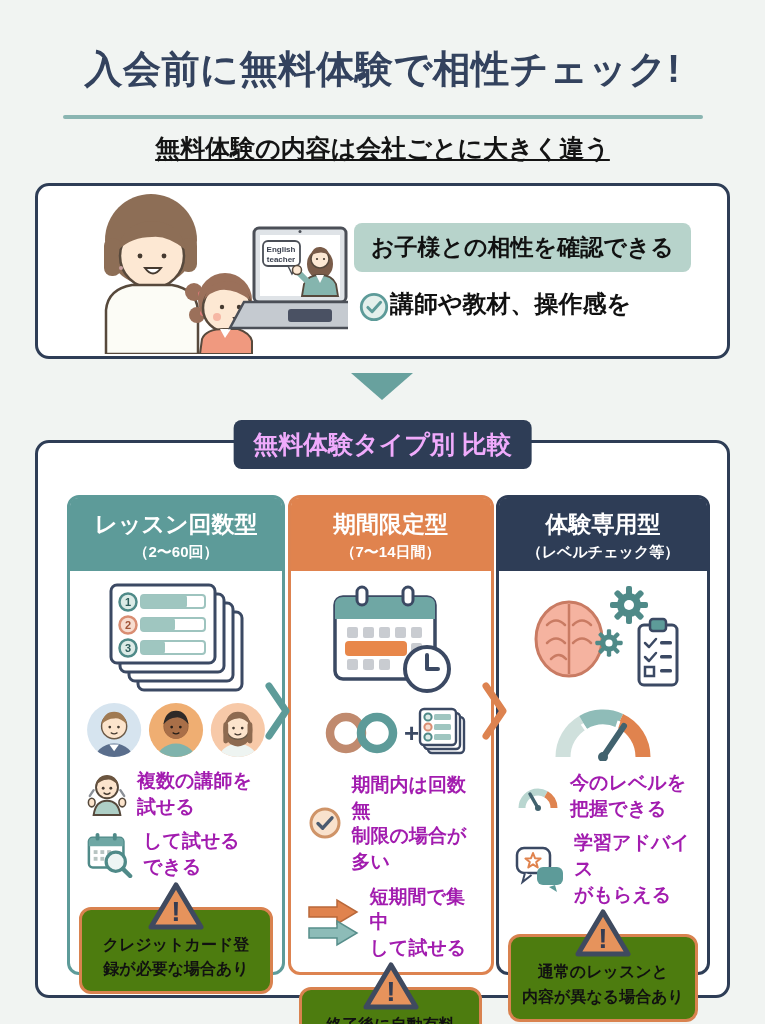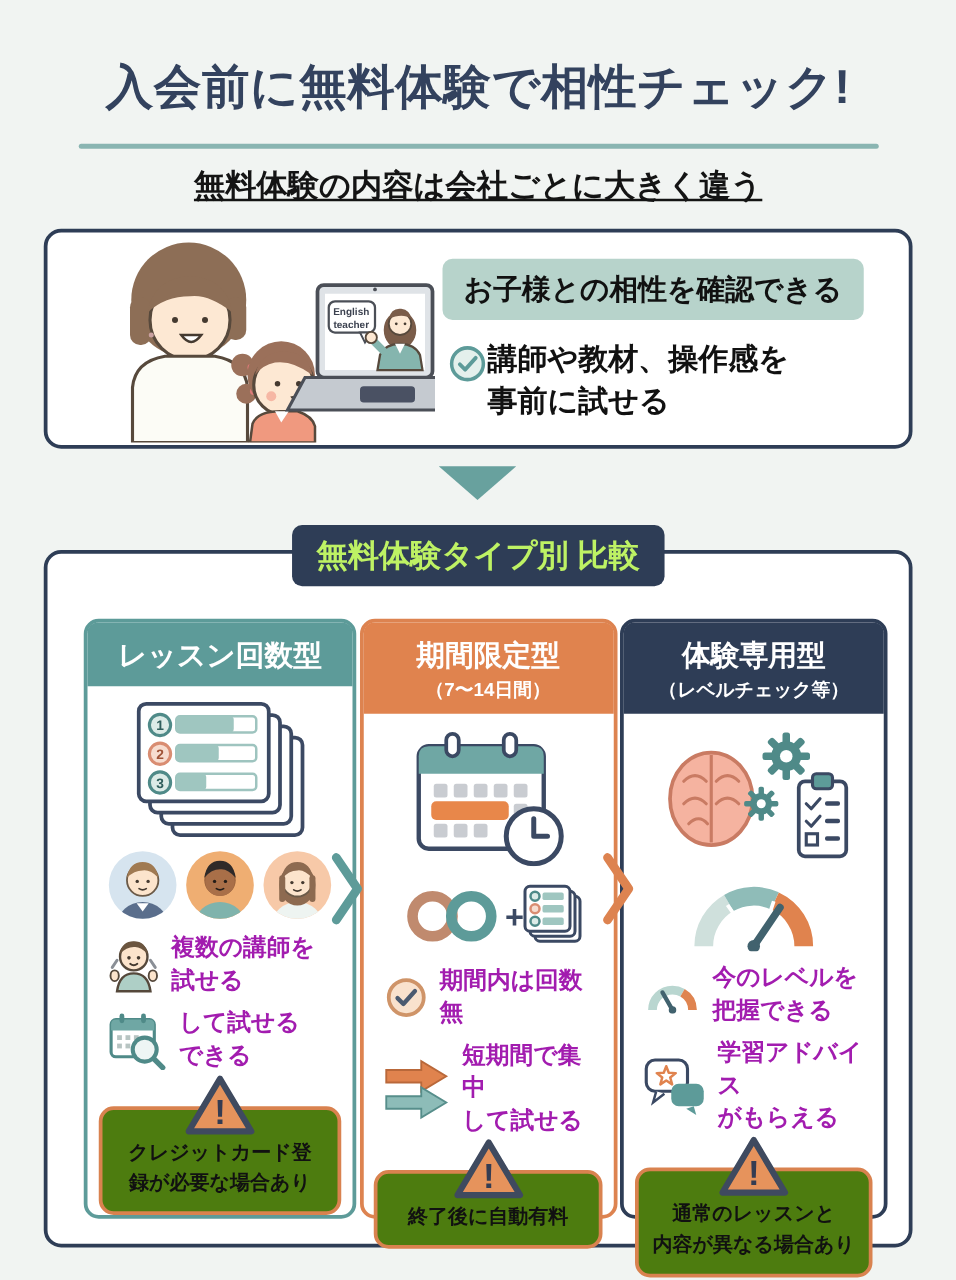--- a/index.html
+++ b/index.html
@@ -20,21 +20,21 @@
   .hero-bullet svg { flex:none; margin-top:4px; }
   .bullet-text { font-size:24px; font-weight:800; color:#111; line-height:1.42; }
 
   .down-arrow { position:absolute; left:351px; top:373px; width:0; height:0;
                 border-left:31px solid transparent; border-right:31px solid transparent;
                 border-top:27px solid #68a19e; }
 
   .comparison-box { position:absolute; left:35px; top:440px; width:695px; height:558px; background:#fff;
                     border:3px solid #2e3d56; border-radius:14px; }
   .comparison-badge { position:absolute; top:-23px; left:50%; transform:translateX(-50%);
-                      background:#2e3d56; color:#bef264; font-size:25px; font-weight:800;
+                      background:#2e3d56; color:#f0abfc; font-size:25px; font-weight:800;
                       padding:8px 20px; border-radius:8px; white-space:nowrap; z-index:2; }
   .cards { position:absolute; left:17px; right:17px; top:52px; bottom:20px; display:flex; justify-content:space-between;padding-left:12px; }
   .card { border-radius:12px; background:#fff; display:flex; flex-direction:column; }
   .card-teal   { width:218px; border:3px solid #5d9b99; }
   .card-orange { width:206px; border:3px solid #dd8350; }
   .card-navy   { width:214px; border:3px solid #2e3d56; }
   .card-header { border-radius:8px 8px 0 0; color:#fff; text-align:center; padding:11px 0 9px; }
   .card-teal   .card-header { background:#5d9b99; }
   .card-orange .card-header { background:#e0834e; }
   .card-navy   .card-header { background:#2e3d56; }
@@ -124,36 +124,36 @@
     </svg>
     <div class="hero-right">
       <div class="hero-pill">お子様との相性を確認できる</div>
       <div class="hero-bullet">
         <svg width="32" height="32" viewBox="0 0 34 34">
           <circle cx="17" cy="17" r="13.5" fill="#e4f0ec" stroke="#5d9b99" stroke-width="3"></circle>
           <path d="M10.5 17.5 l4.5 4.5 l9 -10" fill="none" stroke="#5d9b99" stroke-width="3.2" stroke-linecap="round" stroke-linejoin="round"></path>
         </svg>
         <div class="bullet-text">
           <span>講師や教材、操作感を</span><br>
-          <span>事前に試せる</span>
         </div>
       </div>
     </div>
   </section>
 
   <div class="down-arrow"></div>
 
   <section class="comparison-box">
     <div class="comparison-badge">無料体験タイプ別 比較</div>
 
     <div class="cards">
 
       <article class="card card-teal">
         <div class="card-header">
           <div class="card-title">レッスン回数型</div>
+          <div class="card-subtitle">（2〜60回）</div>
         </div>
         <div class="card-body">
           <svg class="icon-main" width="150" height="112" viewBox="0 0 150 112">
             <g stroke="#3b4963" stroke-width="3" fill="#fff">
               <rect x="37" y="31" width="104" height="78" rx="6"></rect>
               <rect x="28" y="22" width="104" height="78" rx="6"></rect>
               <rect x="19" y="13" width="104" height="78" rx="6"></rect>
               <rect x="10" y="4" width="104" height="78" rx="6"></rect>
             </g>
             <g font-size="11" font-weight="bold" text-anchor="middle">
@@ -311,20 +311,21 @@
               <rect x="118" y="33" width="17" height="6" rx="1.5" fill="#9fc6c0"></rect>
             </g>
           </svg>
           <div class="feature-row">
             <svg width="36" height="36" viewBox="0 0 36 36">
               <circle cx="18" cy="18" r="14" fill="#f9e2cd" stroke="#cf9468" stroke-width="3"></circle>
               <path d="M11 18.5 l4.7 4.7 l9.3 -10.4" fill="none" stroke="#4b5b70" stroke-width="3.4" stroke-linecap="round" stroke-linejoin="round"></path>
             </svg>
             <div class="feature-text">
               <span>期間内は回数無</span><br>
+              <span>制限の場合が多い</span>
             </div>
           </div>
           <div class="feature-row">
             <svg width="54" height="50" viewBox="0 0 54 50">
               <path d="M2 10 h28 v-7 l20 12 l-20 12 v-7 h-28 Z" fill="#e0834e" stroke="#b9683a" stroke-width="1.5"></path>
               <path d="M2 35 h28 v-7 l20 12 l-20 12 v-7 h-28 Z" transform="translate(0,-4)" fill="#8dbcb8" stroke="#578e8b" stroke-width="1.5"></path>
             </svg>
             <div class="feature-text">
               <span>短期間で集中</span><br>
               <span>して試せる</span>

